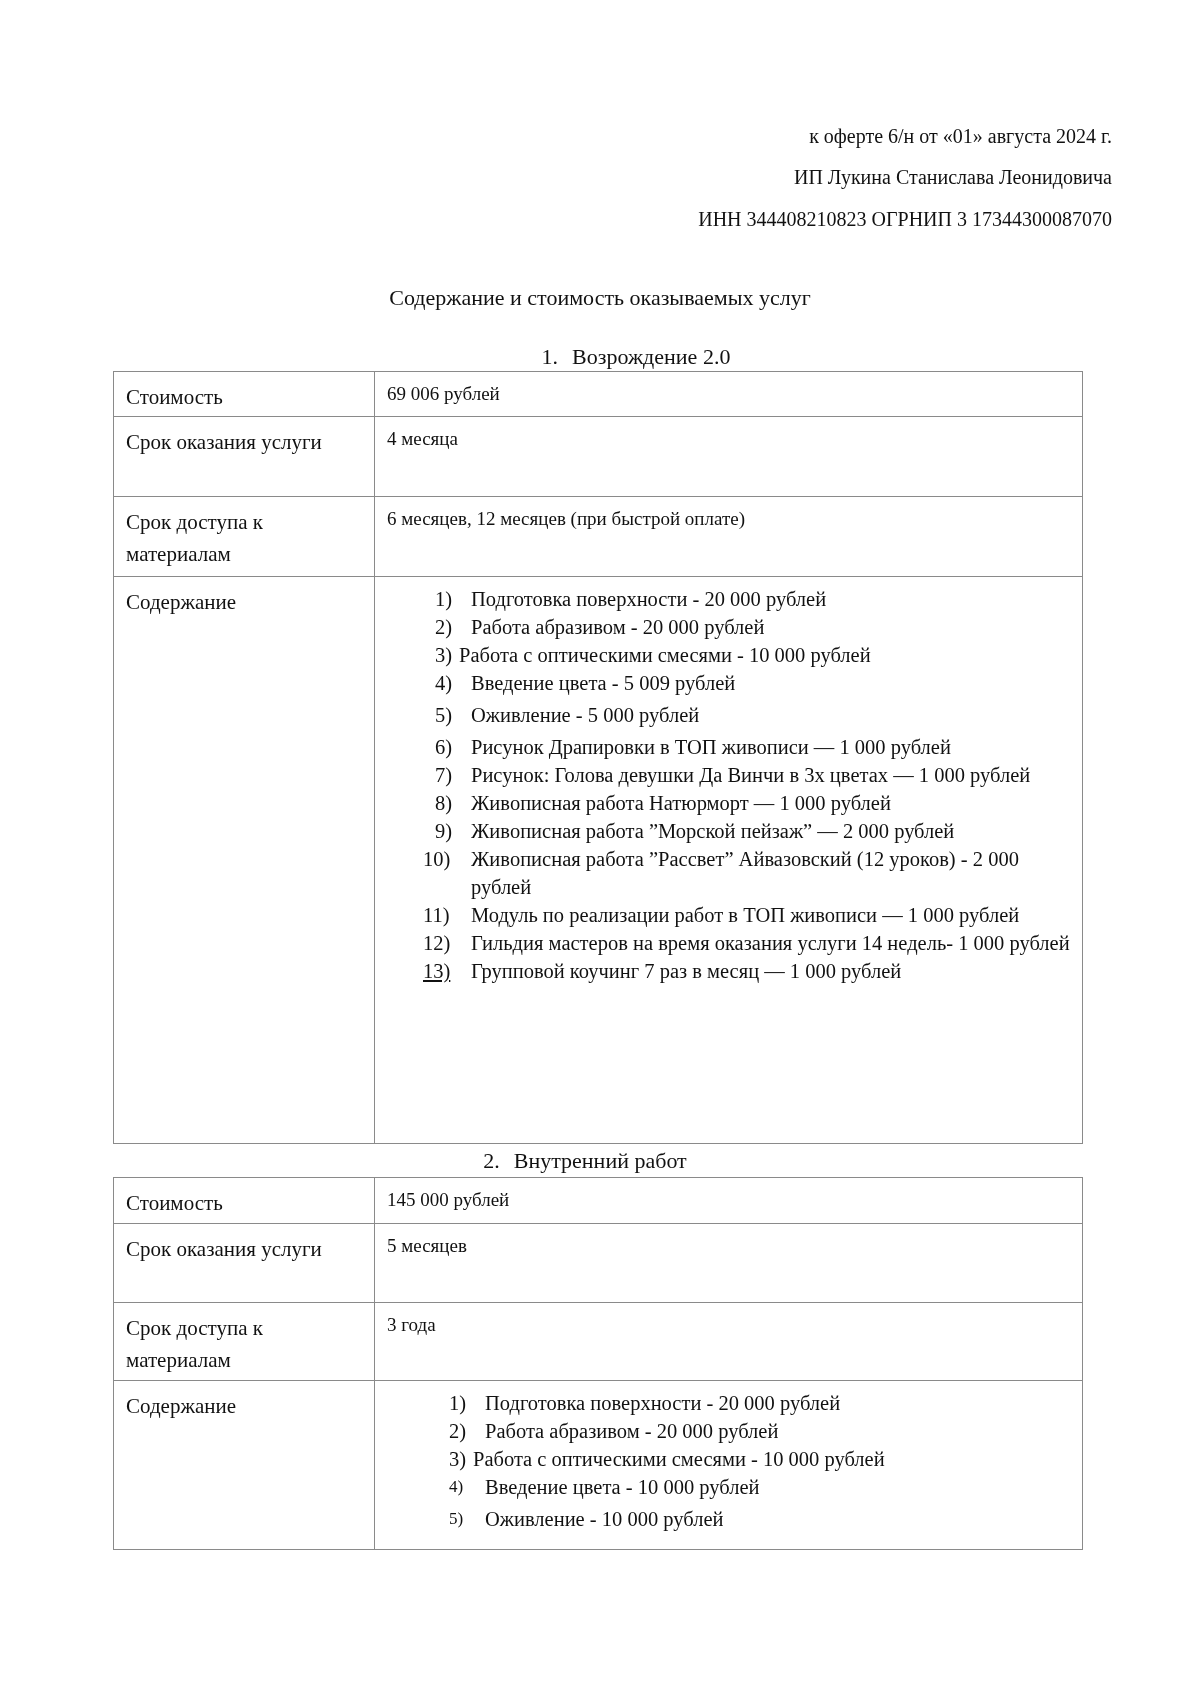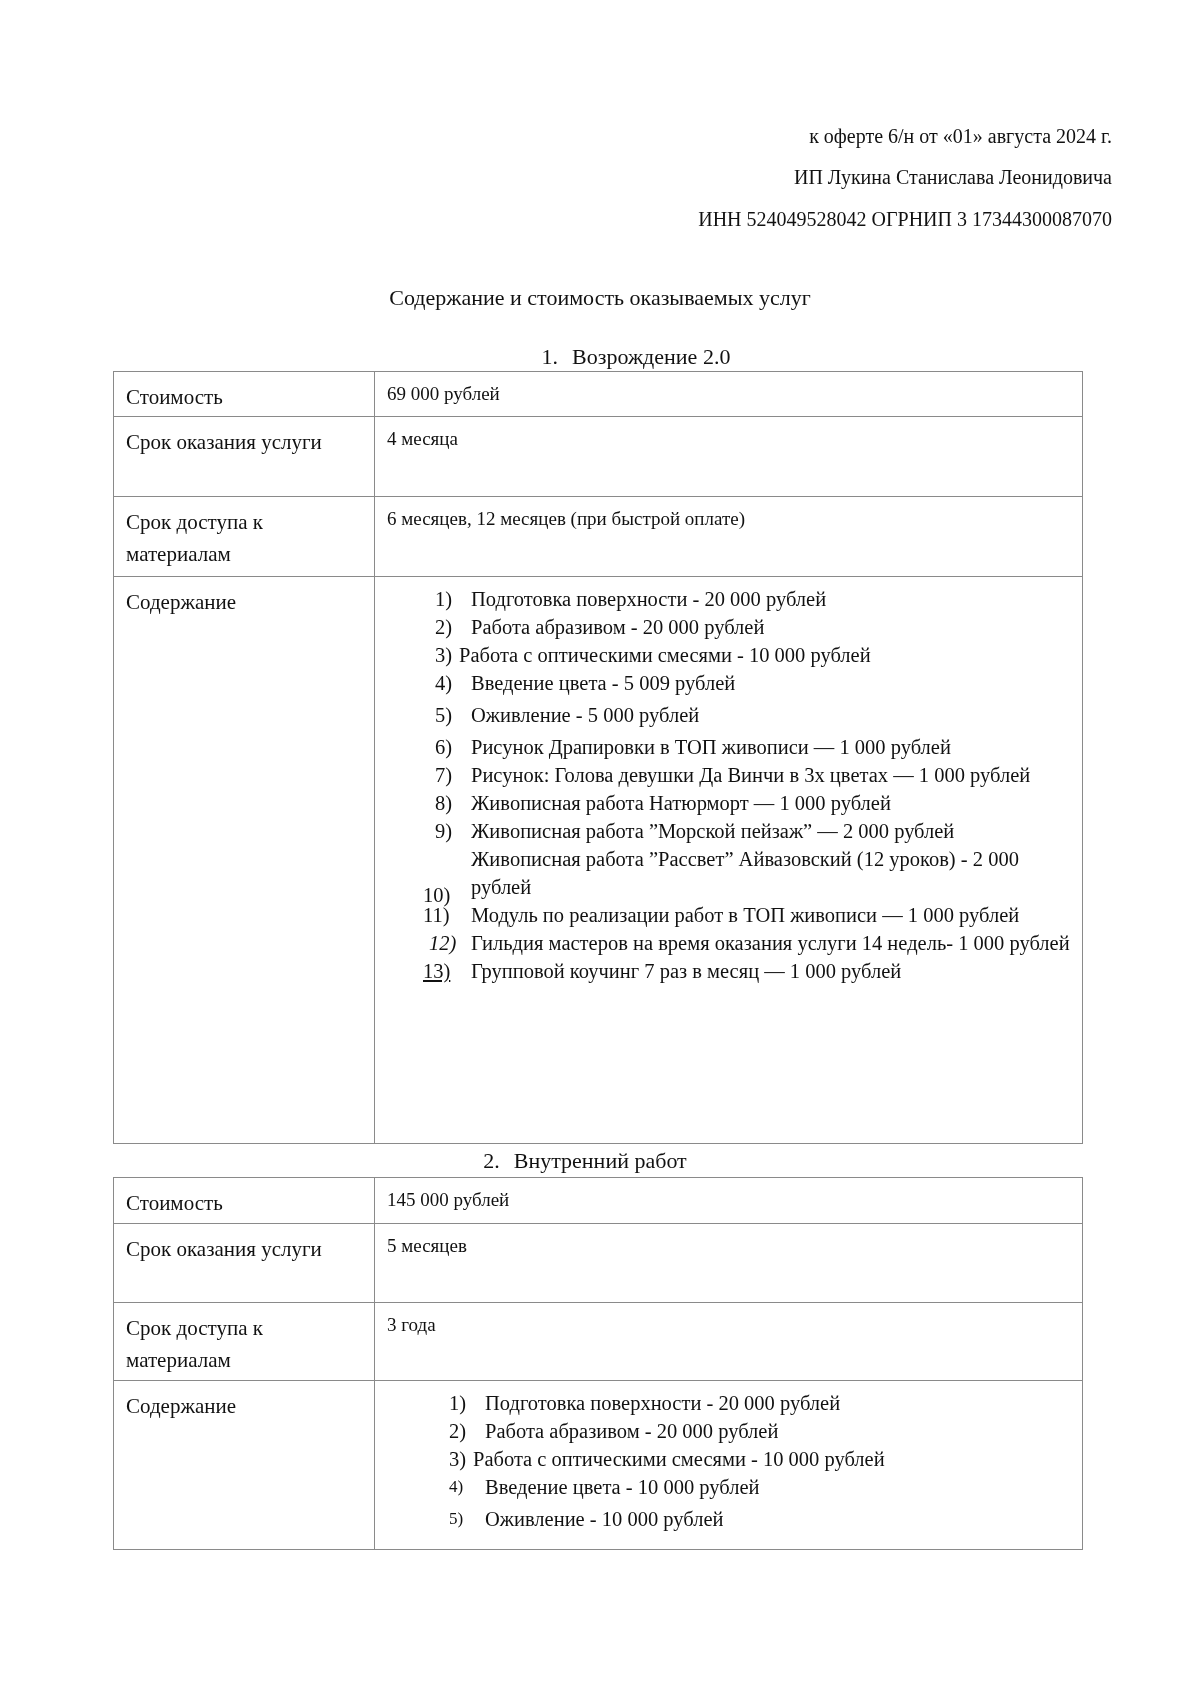--- a/index.html
+++ b/index.html
@@ -44,33 +44,33 @@
     ol.items.t2 li .n { left: 62px; }
     ol.items.t2 li.tight { padding-left: 86px; }
     ol.items.t2 li.small .n { font-size: 17px; }
     ol.items li.gap { margin-top: 4px; }
   </style>
 </head>
 <body>
 
 <div class="hdr-line" style="top:124px;">к оферте 6/н от «01» августа 2024 г.</div>
 <div class="hdr-line" style="top:165px;">ИП Лукина Станислава Леонидовича</div>
-<div class="hdr-line" style="top:207px;">ИНН 524049528042 ОГРНИП 3 17344300087070</div>
+<div class="hdr-line" style="top:207px;">ИНН 344408210823 ОГРНИП 3 17344300087070</div>
 
 <div class="title" style="left:-46px;">Содержание и стоимость оказываемых услуг</div>
 
 <div class="section-heading" style="top:344px; left:36px;">
   <span class="num">1.</span><span>Возрождение 2.0</span>
 </div>
 
 <table class="svc" style="top:371px;">
   <tbody>
       <tr style="height:45px;">
     <td class="lbl">Стоимость</td>
-    <td class="val">69 000 рублей</td>
+    <td class="val">69 006 рублей</td>
   </tr>
   <tr style="height:80px;">
     <td class="lbl">Срок оказания услуги</td>
     <td class="val">4 месяца</td>
   </tr>
   <tr style="height:80px;">
     <td class="lbl">Срок доступа к материалам</td>
     <td class="val">6 месяцев, 12 месяцев (при быстрой оплате)</td>
   </tr>
   <tr style="height:567px;">
@@ -79,23 +79,23 @@
       <ol class="items">
         <li><span class="n">1)</span><span>Подготовка поверхности - 20 000 рублей</span></li>
         <li><span class="n">2)</span><span>Работа абразивом - 20 000 рублей</span></li>
         <li class="tight" style="padding-left:72px;"><span class="n">3)</span><span>Работа с оптическими смесями - 10 000 рублей</span></li>
         <li><span class="n">4)</span><span>Введение цвета - 5 009 рублей</span></li>
         <li class="gap"><span class="n">5)</span><span>Оживление - 5 000 рублей</span></li>
         <li class="gap"><span class="n">6)</span><span>Рисунок Драпировки в ТОП живописи — 1 000 рублей</span></li>
         <li><span class="n">7)</span><span>Рисунок: Голова девушки Да Винчи в 3х цветах — 1 000 рублей</span></li>
         <li><span class="n">8)</span><span>Живописная работа Натюрморт — 1 000 рублей</span></li>
         <li><span class="n">9)</span><span>Живописная работа ”Морской пейзаж” — 2 000 рублей</span></li>
-        <li><span class="n" style="left:36px;margin-top:36px;">10)</span><span>Живописная работа ”Рассвет” Айвазовский (12 уроков) - 2 000 рублей</span></li>
+        <li><span class="n" style="left:36px;">10)</span><span>Живописная работа ”Рассвет” Айвазовский (12 уроков) - 2 000 рублей</span></li>
         <li><span class="n" style="left:36px;">11)</span><span>Модуль по реализации работ в ТОП живописи — 1 000 рублей</span></li>
-        <li><span class="n" style="left:42px;font-style:italic;">12)</span><span>Гильдия мастеров на время оказания услуги 14 недель- 1 000 рублей</span></li>
+        <li><span class="n" style="left:36px;">12)</span><span>Гильдия мастеров на время оказания услуги 14 недель- 1 000 рублей</span></li>
         <li><span class="n" style="left:36px;text-decoration:underline;">13)</span><span>Групповой коучинг 7 раз в месяц — 1 000 рублей</span></li>
       </ol>
     </td>
   </tr>
 </tbody>
   </table>
 
 <div class="section-heading" style="top:1148px; left:-15px;">
   <span class="num">2.</span><span>Внутренний работ</span>
 </div>

